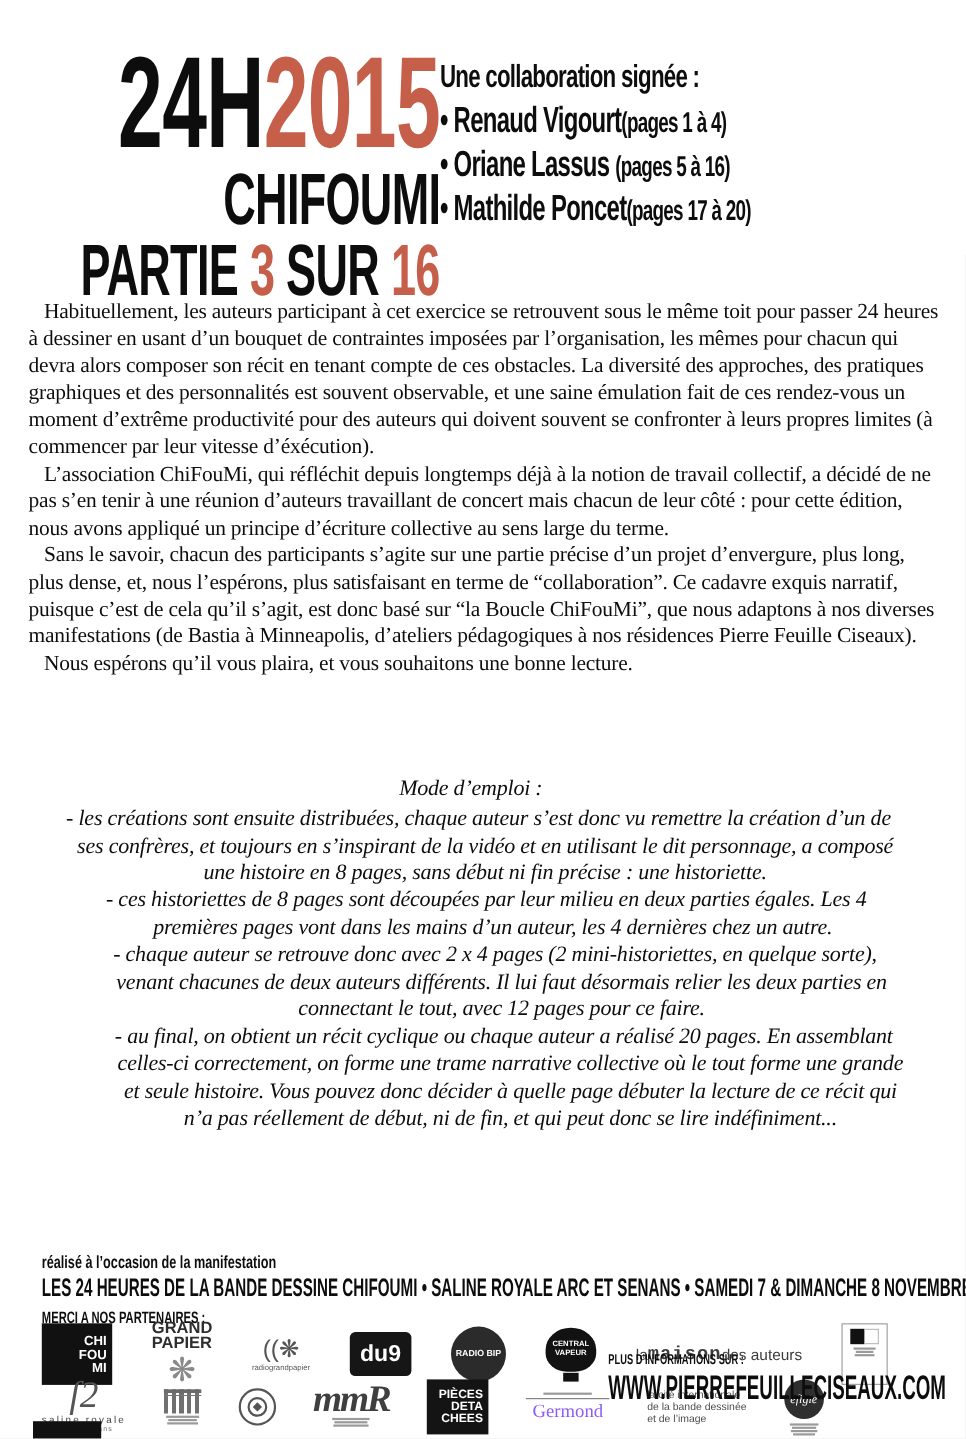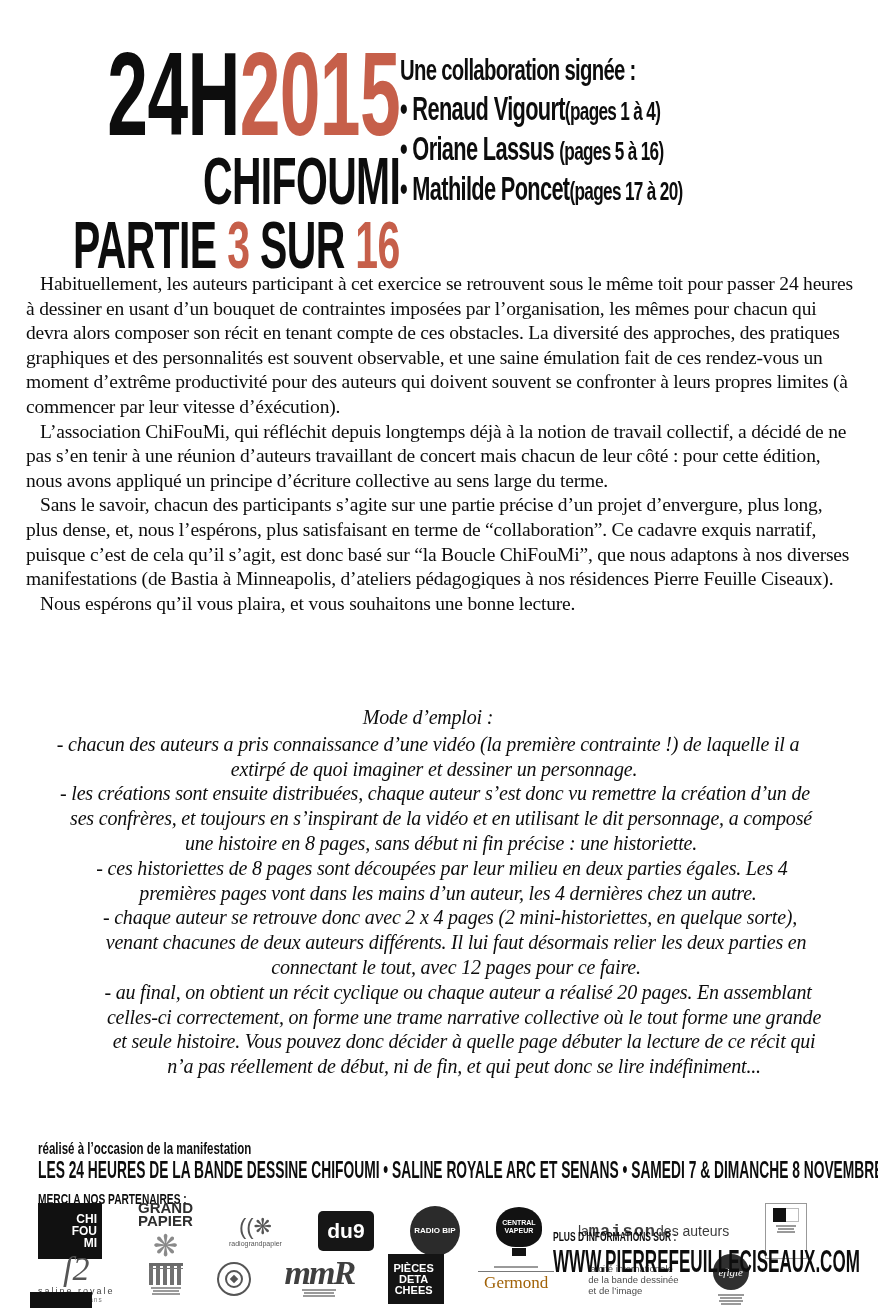--- a/index.html
+++ b/index.html
@@ -95,24 +95,24 @@
           repeating-linear-gradient(90deg,#707070 0 4px,#fff 4px 7px);}
   .circ-logo{width:30px;height:30px;border:2px solid #555;border-radius:50%;
              display:flex;align-items:center;justify-content:center;color:#555;font-size:14px;}
   .circ-inner{width:14px;height:14px;border:2px solid #555;border-radius:50%;
               transform:rotate(45deg);display:flex;align-items:center;justify-content:center;}
   .circ-dot{width:6px;height:6px;background:#555;}
   .mmr{display:flex;flex-direction:column;align-items:center;}
   .mmr-glyph{font-family:"Liberation Serif",serif;font-style:italic;font-weight:bold;
              font-size:34px;line-height:0.7;color:#3f3f3f;letter-spacing:-2px;}
   .pieces-box{width:56px;height:50px;background:#141414;color:#fff;display:flex;
-              flex-direction:column;justify-content:center;
+              flex-direction:column;align-items:flex-end;justify-content:center;
               padding-right:5px;font-weight:bold;font-size:11px;line-height:11px;
               letter-spacing:0;box-sizing:border-box;}
-  .germond{display:flex;flex-direction:column;align-items:center;color:#a16207;}
+  .germond{display:flex;flex-direction:column;align-items:center;color:#8b5cf6;}
   .germond-name{font-family:"Liberation Serif",serif;font-size:17px;
                 border-top:1px solid #777;padding:1px 6px 0 6px;}
   .cite{font-size:9.5px;line-height:11px;color:#4c4c4c;letter-spacing:0;text-align:left;}
   .efigie-wrap{display:flex;align-items:center;gap:4px;}
   .efigie-circle{width:36px;height:36px;border-radius:50%;background:#2f2f2f;color:#fff;
                  display:flex;align-items:center;justify-content:center;
                  font-family:"Liberation Serif",serif;font-style:italic;font-size:11px;}
   .cut-box{position:absolute;left:30px;top:1292px;width:62px;height:16px;background:#111;}
 </style>
 </head>
@@ -159,21 +159,20 @@
 
   <div class="intro">
     <p>Habituellement, les auteurs participant à cet exercice se retrouvent sous le même toit pour passer 24 heures à dessiner en usant d’un bouquet de contraintes imposées par l’organisation, les mêmes pour chacun qui devra alors composer son récit en tenant compte de ces obstacles. La diversité des approches, des pratiques graphiques et des personnalités est souvent observable, et une saine émulation fait de ces rendez-vous un moment d’extrême productivité pour des auteurs qui doivent souvent se confronter à leurs propres limites (à commencer par leur vitesse d’éxécution).</p>
     <p>L’association ChiFouMi, qui réfléchit depuis longtemps déjà à la notion de travail collectif, a décidé de ne pas s’en tenir à une réunion d’auteurs travaillant de concert mais chacun de leur côté : pour cette édition, nous avons appliqué un principe d’écriture collective au sens large du terme.</p>
     <p>Sans le savoir, chacun des participants s’agite sur une partie précise d’un projet d’envergure, plus long, plus dense, et, nous l’espérons, plus satisfaisant en terme de “collaboration”. Ce cadavre exquis narratif, puisque c’est de cela qu’il s’agit, est donc basé sur “la Boucle ChiFouMi”, que nous adaptons à nos diverses manifestations (de Bastia à Minneapolis, d’ateliers pédagogiques à nos résidences Pierre Feuille Ciseaux).</p>
     <p>Nous espérons qu’il vous plaira, et vous souhaitons une bonne lecture.</p>
   </div>
 
   <div class="mode">
     <p class="mode-title">Mode d’emploi :</p>
-    <p class="mode-item m1">- chacun des auteurs a pris connaissance d’une vidéo (la première contrainte !) de laquelle il a extirpé de quoi imaginer et dessiner un personnage.</p>
     <p class="mode-item m2">- les créations sont ensuite distribuées, chaque auteur s’est donc vu remettre la création d’un de ses confrères, et toujours en s’inspirant de la vidéo et en utilisant le dit personnage, a composé une histoire en 8 pages, sans début ni fin précise : une historiette.</p>
     <p class="mode-item m3">- ces historiettes de 8 pages sont découpées par leur milieu en deux parties égales. Les 4 premières pages vont dans les mains d’un auteur, les 4 dernières chez un autre.</p>
     <p class="mode-item m4">- chaque auteur se retrouve donc avec 2 x 4 pages (2 mini-historiettes, en quelque sorte), venant chacunes de deux auteurs différents. Il lui faut désormais relier les deux parties en connectant le tout, avec 12 pages pour ce faire.</p>
     <p class="mode-item m5">- au final, on obtient un récit cyclique ou chaque auteur a réalisé 20 pages. En assemblant celles-ci correctement, on forme une trame narrative collective où le tout forme une grande et seule histoire. Vous pouvez donc décider à quelle page débuter la lecture de ce récit qui n’a pas réellement de début, ni de fin, et qui peut donc se lire indéfiniment...</p>
   </div>
 
   <div class="footer-made">
     <span class="cond from-left" style="font-size:16px;transform:scaleX(0.72);letter-spacing:0;">réalisé à l’occasion de la manifestation</span>
   </div>
   <div class="footer-event">

